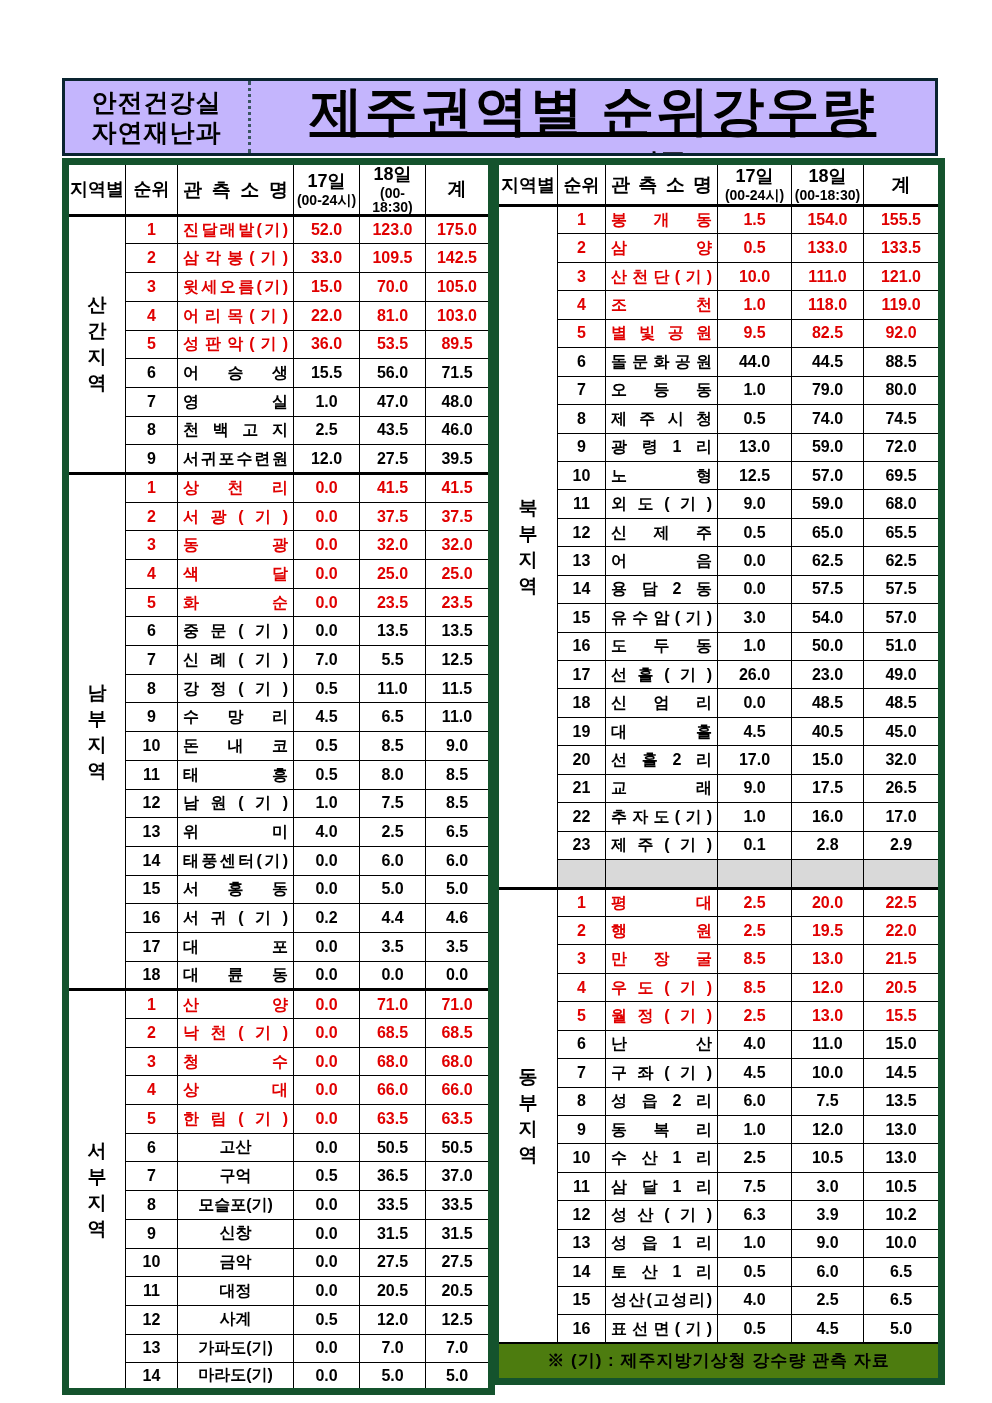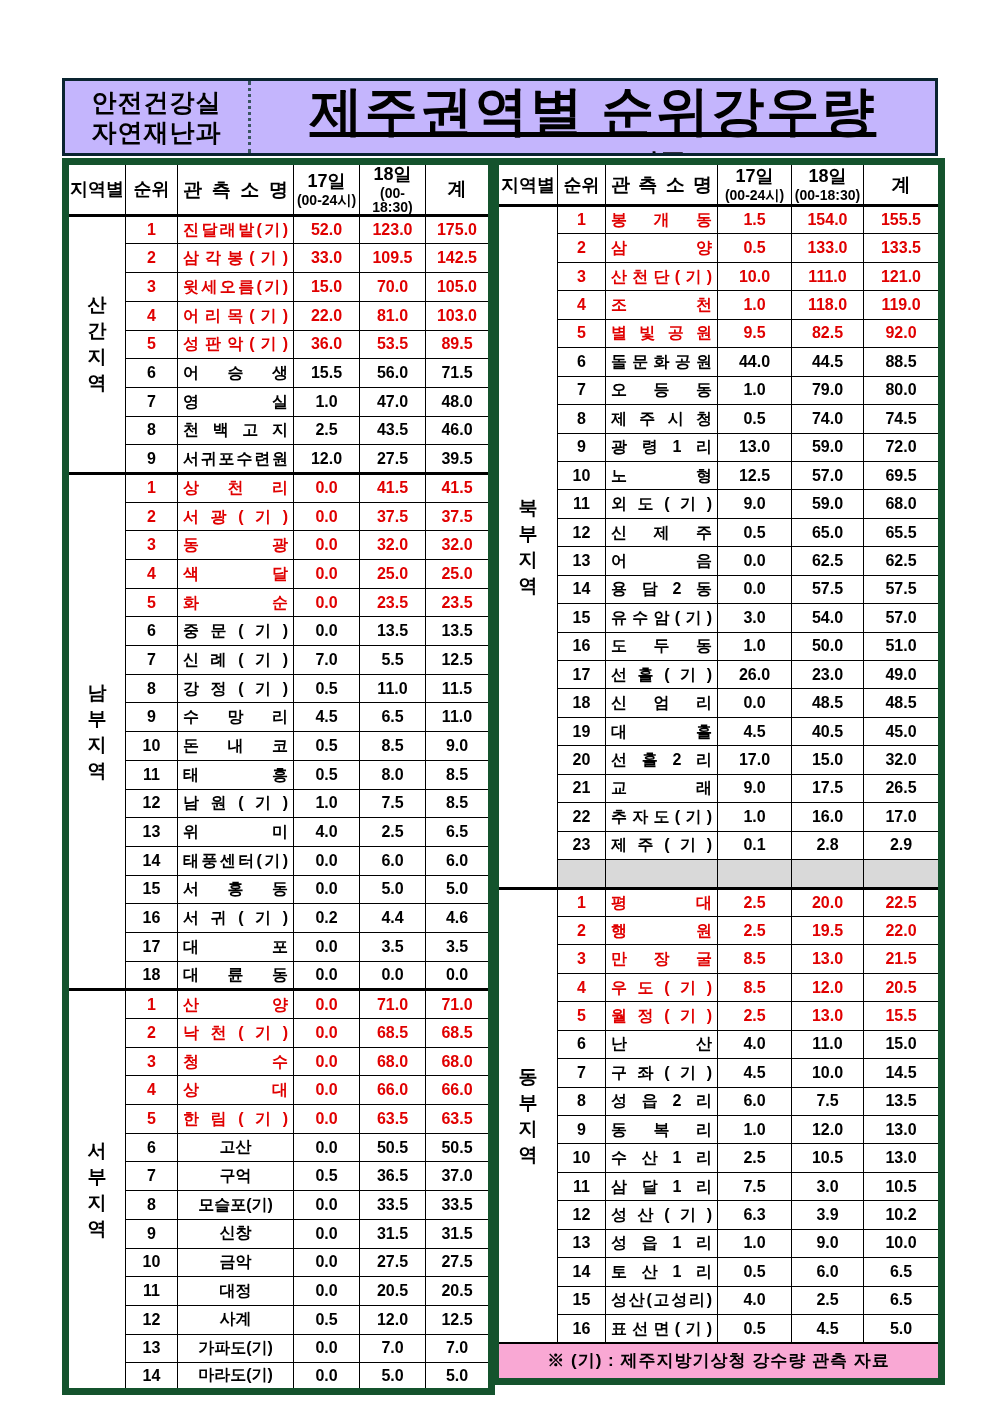--- a/index.html
+++ b/index.html
@@ -49,21 +49,21 @@
     display:flex; flex-direction:column; justify-content:space-around;
     align-items:center; height:100%;
   }
   .spread {
     display:flex; justify-content:space-between; align-items:center;
     padding:0 5px; height:100%; line-height:1;
   }
   .hl { color:#e00000; }
   td.blank { background:#d9d9d9; }
   tr.footnote-row td {
-    background:#f9a8d4; height:38px; font-size:17px; letter-spacing:1px;
+    background:#4d7c0f; height:38px; font-size:17px; letter-spacing:1px;
     border-top:2px solid #000;
   }
 </style>
 </head>
 <body>
 
 <div class="header-bar">
   <div class="hdr-side hdr-left">
     <div>안전건강실</div>
     <div>자연재난과</div>

